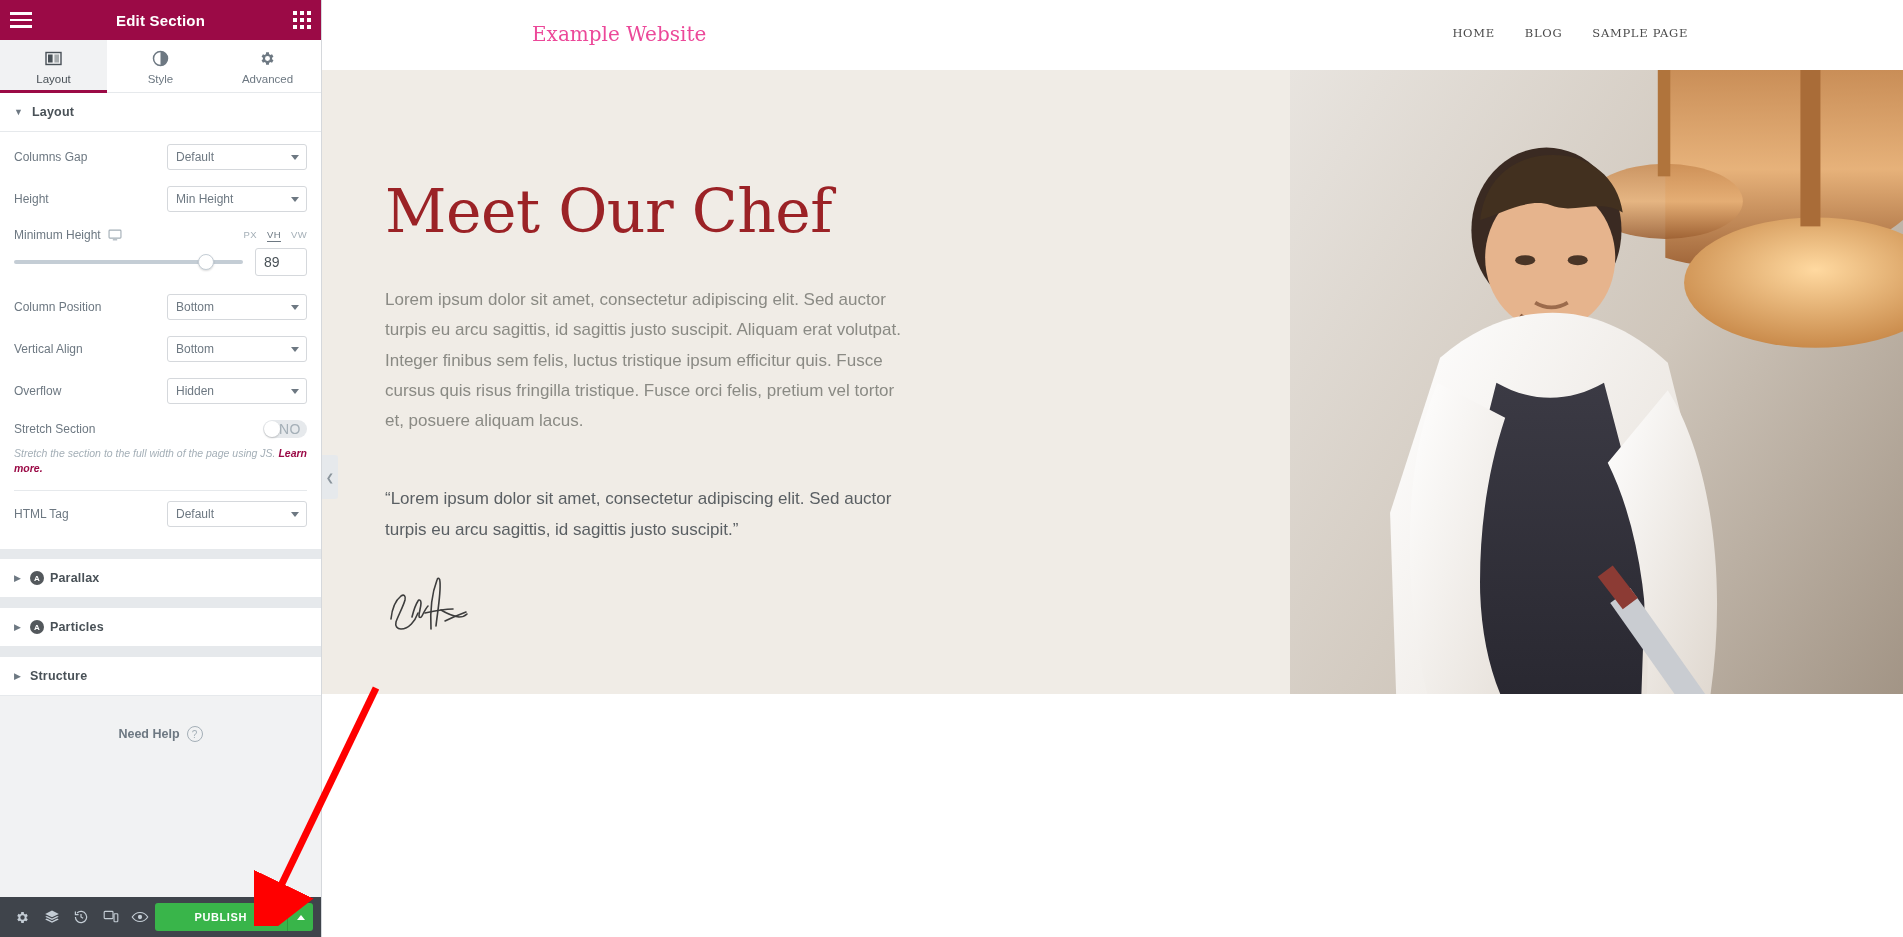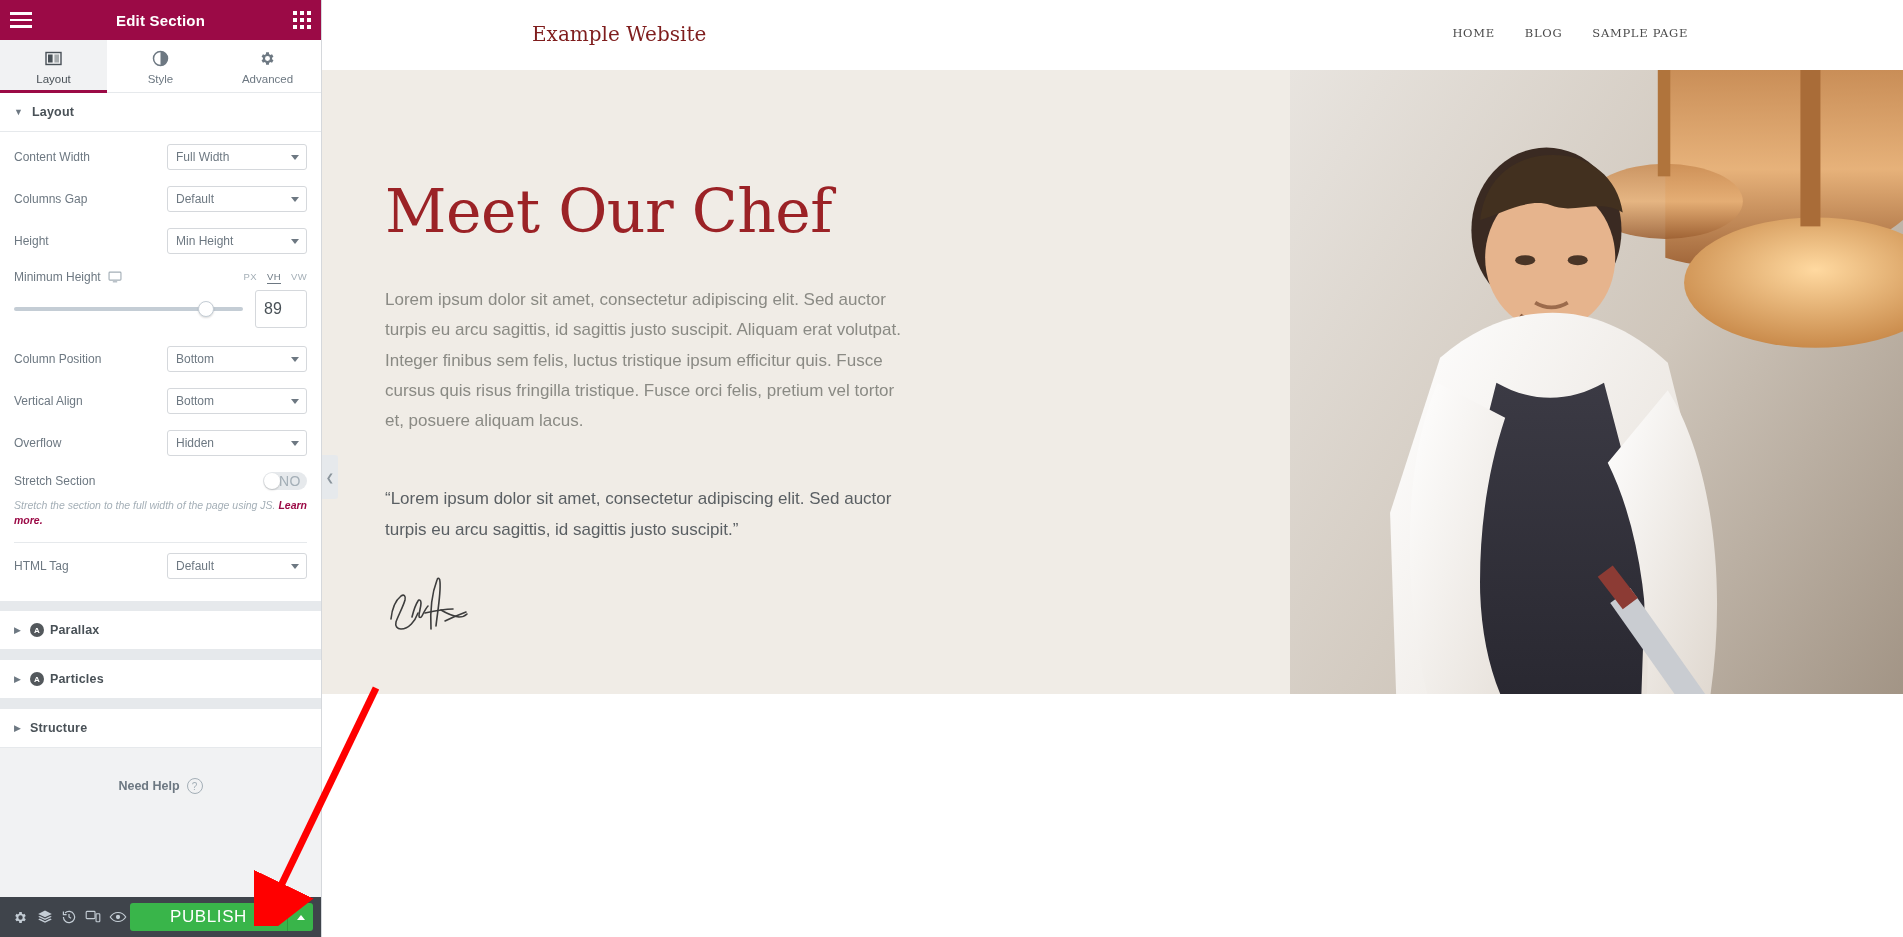--- a/index.html
+++ b/index.html
@@ -89,23 +89,23 @@
   .units span.on { color: #6d7882; border-bottom: 1px solid #6d7882; padding-bottom:1px;}
   .slider-row { display: flex; align-items: center; gap: 12px; padding: 4px 0 10px; }
   .track { position: relative; flex: 1; height: 4px; background: #c4cdd5; border-radius: 2px; }
   .track .knob {
     position: absolute; left: 84%; top: 50%;
     width: 16px; height: 16px; margin: -8px 0 0 -8px;
     background: #fff; border: 1px solid #c4cdd5; border-radius: 50%;
     box-shadow: 0 1px 2px rgba(0,0,0,.15); cursor: grab;
   }
   .numbox {
-    width: 52px; height: 38px; border: 1px solid #d5d8dc; border-radius: 3px;
+    width: 52px; height: 28px; border: 1px solid #d5d8dc; border-radius: 3px;
     display: flex; align-items: center; padding: 0 8px;
-    font-size: 16px; color: #495157; background: #fff;
+    font-size: 14px; color: #495157; background: #fff;
   }
   .switch {
     width: 44px; height: 18px; border-radius: 9px; background: #e6e9ec;
     position: relative; display: flex; align-items: center;
     justify-content: flex-end; padding-right: 6px; cursor: pointer;
   }
   .switch .dot {
     position: absolute; left: 1px; top: 1px; width: 16px; height: 16px;
     background: #fff; border-radius: 50%; box-shadow: 0 1px 2px rgba(0,0,0,.2);
   }
@@ -132,21 +132,21 @@
   .panel-footer {
     height: 40px; background: #3f444b; display: flex; align-items: center;
     padding: 0 8px; gap: 0; flex: none;
   }
   .fbtn {
     width: 40px; height: 40px; display: flex; align-items: center;
     justify-content: center; color: #c4cdd5; cursor: pointer;
   }
   .publish-wrap { margin-left: auto; display: flex; height: 28px; }
   .publish {
-    background: #39b54a; color: #fff; font-size: 17px; font-weight: normal;
+    background: #39b54a; color: #fff; font-size: 11px; font-weight: bold;
     letter-spacing: .6px; display: flex; align-items: center;
     padding: 0 40px; border-radius: 3px 0 0 3px; cursor: pointer;
   }
   .publish-arrow {
     background: #39b54a; width: 26px; border-radius: 0 3px 3px 0;
     border-left: 1px solid #2f9c3e; display: flex; align-items: center;
     justify-content: center; cursor: pointer;
   }
   .publish-arrow i {
     width: 0; height: 0; border-left: 4px solid transparent;
@@ -163,21 +163,21 @@
 
   
   #preview {
     flex: 1; height: 937px; background: #fff; position: relative; overflow: hidden;
   }
   .site-header {
     height: 70px; background: #fff; display: flex; align-items: center;
     padding: 0 0 0 0; position: relative;
   }
   .site-title {
-    font-family: "DejaVu Serif", serif; font-size: 20px; color: #7f1d1d;
+    font-family: "DejaVu Serif", serif; font-size: 20px; color: #ec4899;
     position: absolute; left: 210px; top: 22px; font-weight: normal;
   }
   .site-nav {
     position: absolute; right: 215px; top: 26px;
     display: flex; gap: 30px; justify-content: flex-end;
   }
   .site-nav a {
     font-size: 11.5px; color: #4a4a4a; text-decoration: none;
     letter-spacing: .7px; font-family: "DejaVu Serif", serif;
   }
@@ -269,27 +269,20 @@
 
     <div class="panel-body">
 
       <div class="section-head">
         <span class="caret">▼</span>
         <span class="stitle">Layout</span>
       </div>
 
       <div class="controls">
 
-        <div class="row">
-          <span class="lbl">Content Width</span>
-          <div class="select">
-            <span>Full Width</span>
-            <i class="car"></i>
-          </div>
-        </div>
 
         <div class="row">
           <span class="lbl">Columns Gap</span>
           <div class="select">
             <span>Default</span>
             <i class="car"></i>
           </div>
         </div>
 
         <div class="row">

